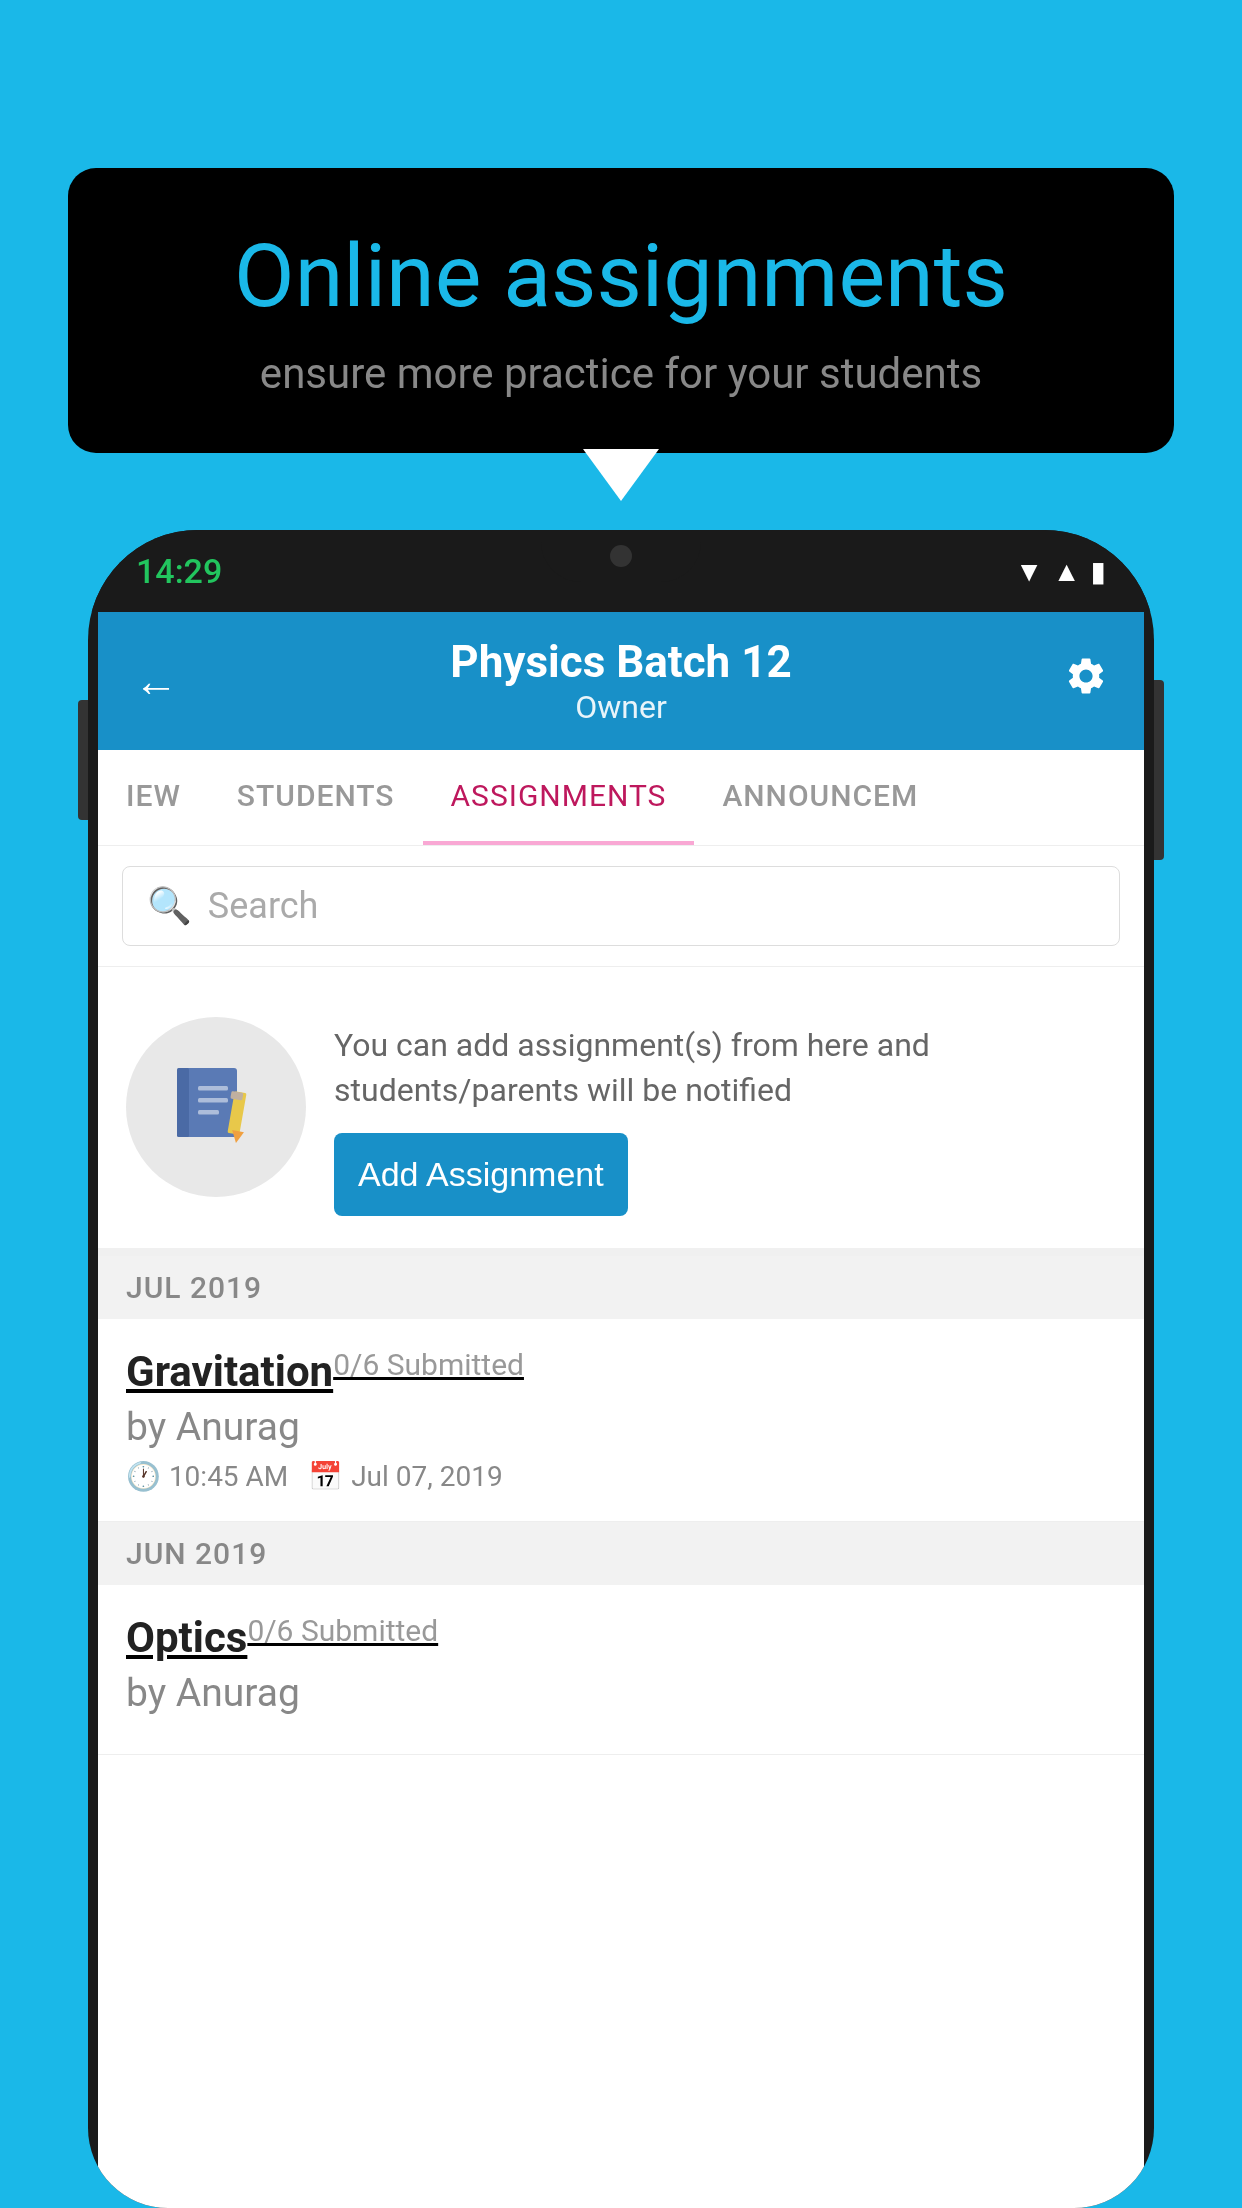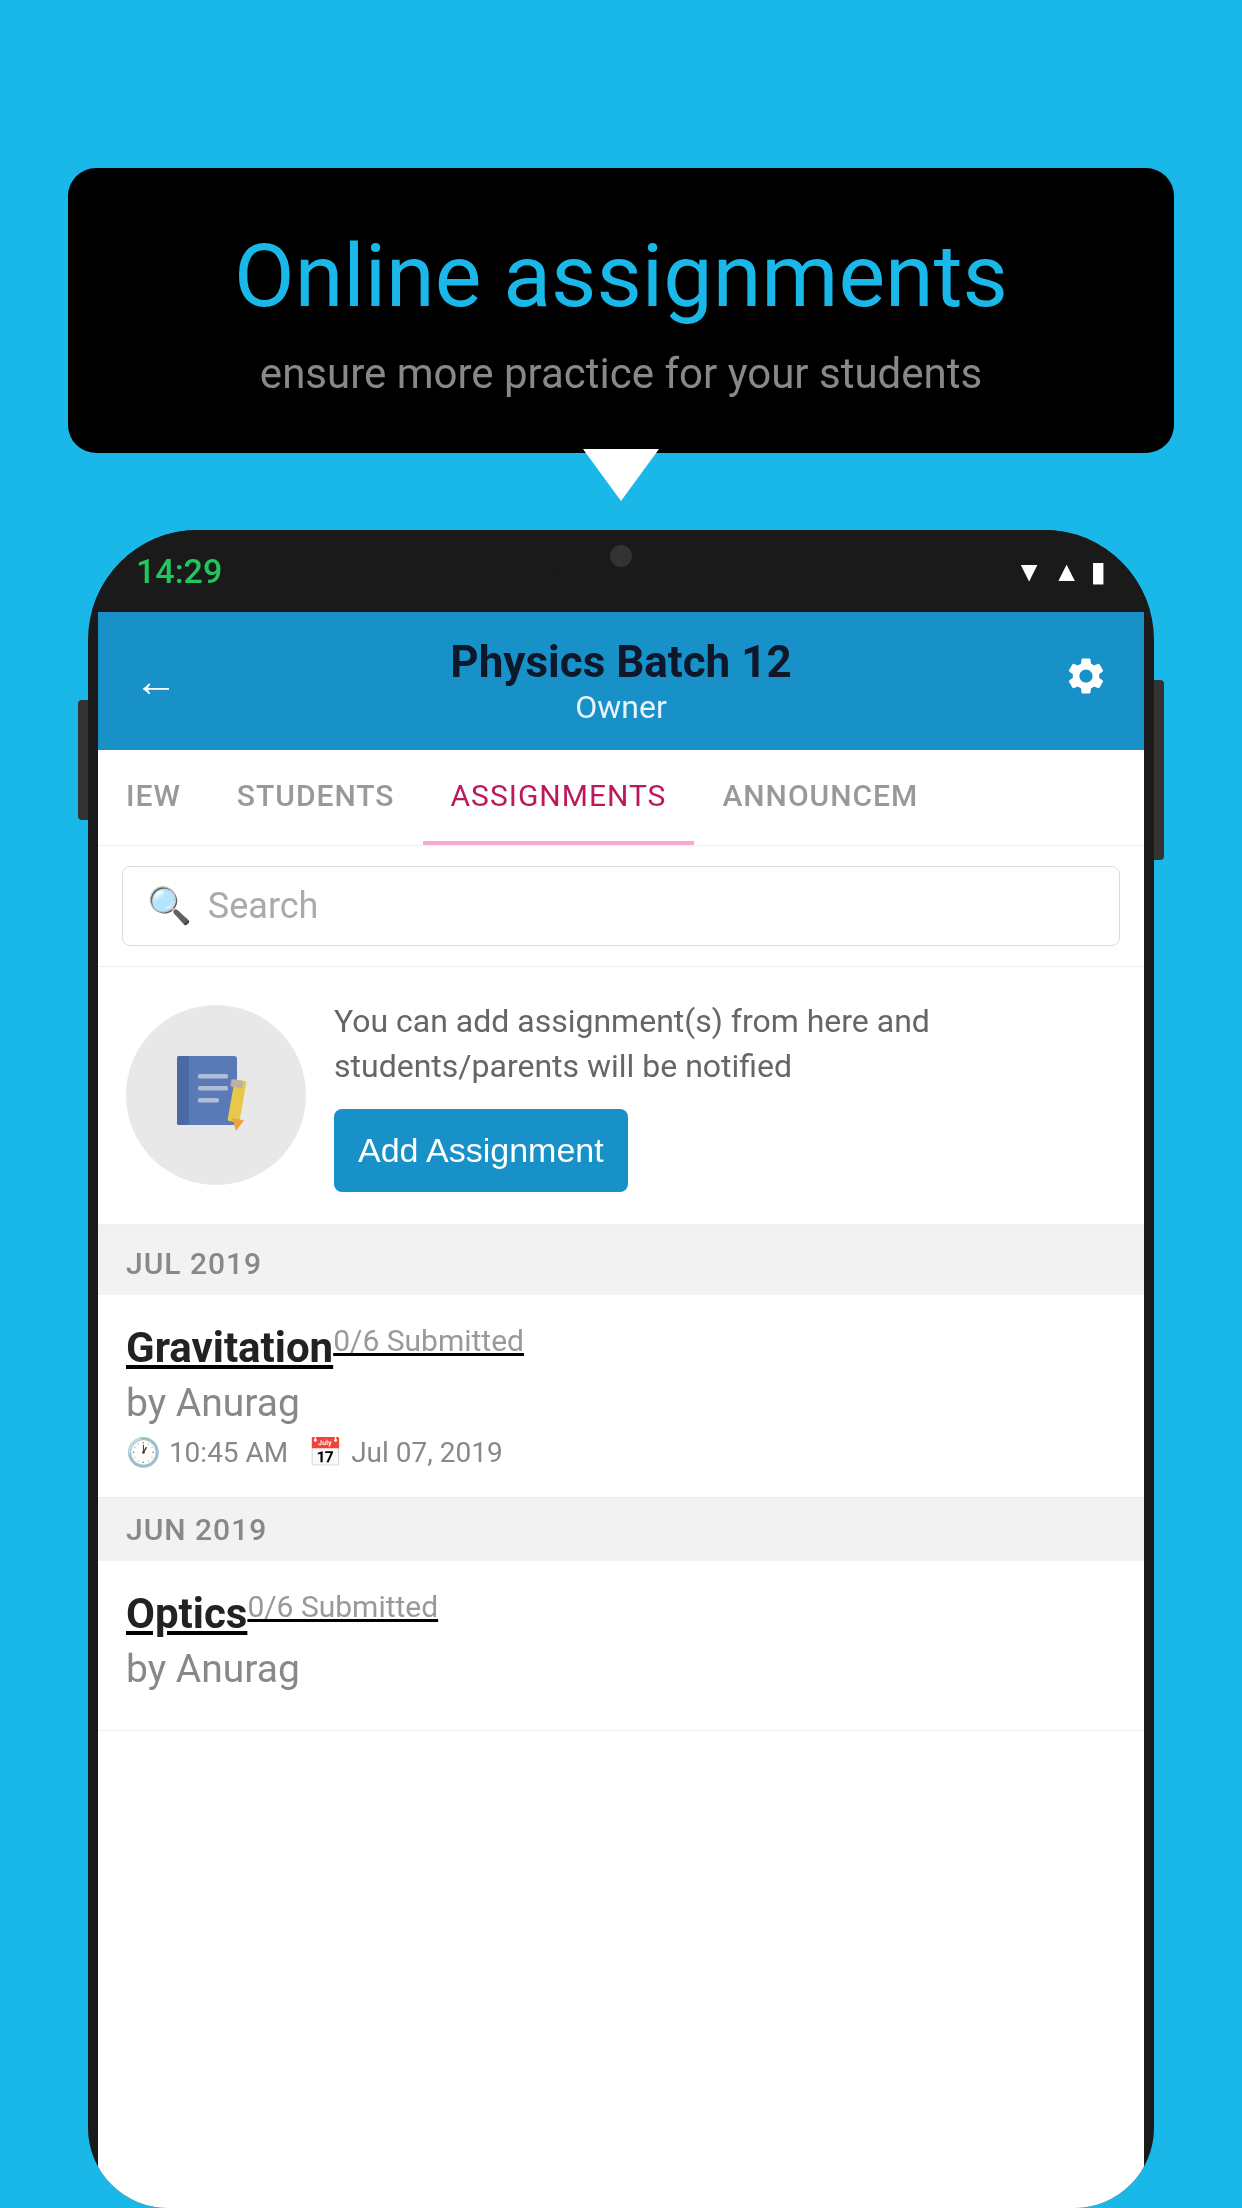--- a/index.html
+++ b/index.html
@@ -124,21 +124,21 @@
     .header-back {
       color: white;
       font-size: 44px;
       cursor: pointer;
     }
     .header-center {
       text-align: center;
       flex: 1;
     }
     .header-title {
-      color: #0f172a;
+      color: #ffffff;
       font-size: 44px;
       font-weight: 700;
     }
     .header-subtitle {
       color: rgba(255,255,255,0.9);
       font-size: 32px;
     }
     .header-gear {
       color: white;
       font-size: 44px;
@@ -204,20 +204,21 @@
       height: 180px;
       min-width: 180px;
       background: #e8e8e8;
       border-radius: 50%;
       display: flex;
       align-items: center;
       justify-content: center;
     }
     .add-assignment-content {
       flex: 1;
+      margin-top: 24px;
     }
     .add-assignment-text {
       font-size: 32px;
       color: #666;
       line-height: 1.4;
       margin-bottom: 20px;
     }
     .add-assignment-btn {
       background: #1890c8;
       color: white;

